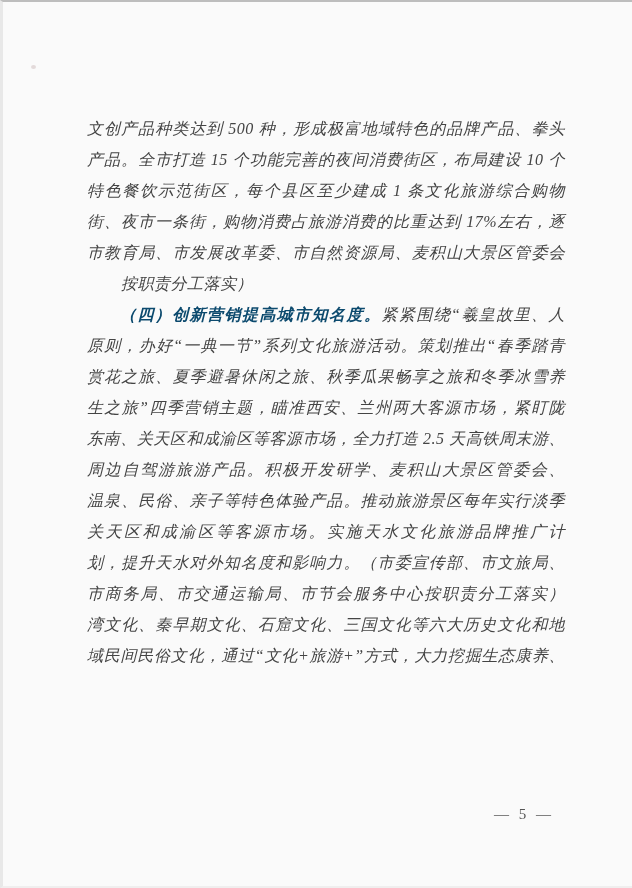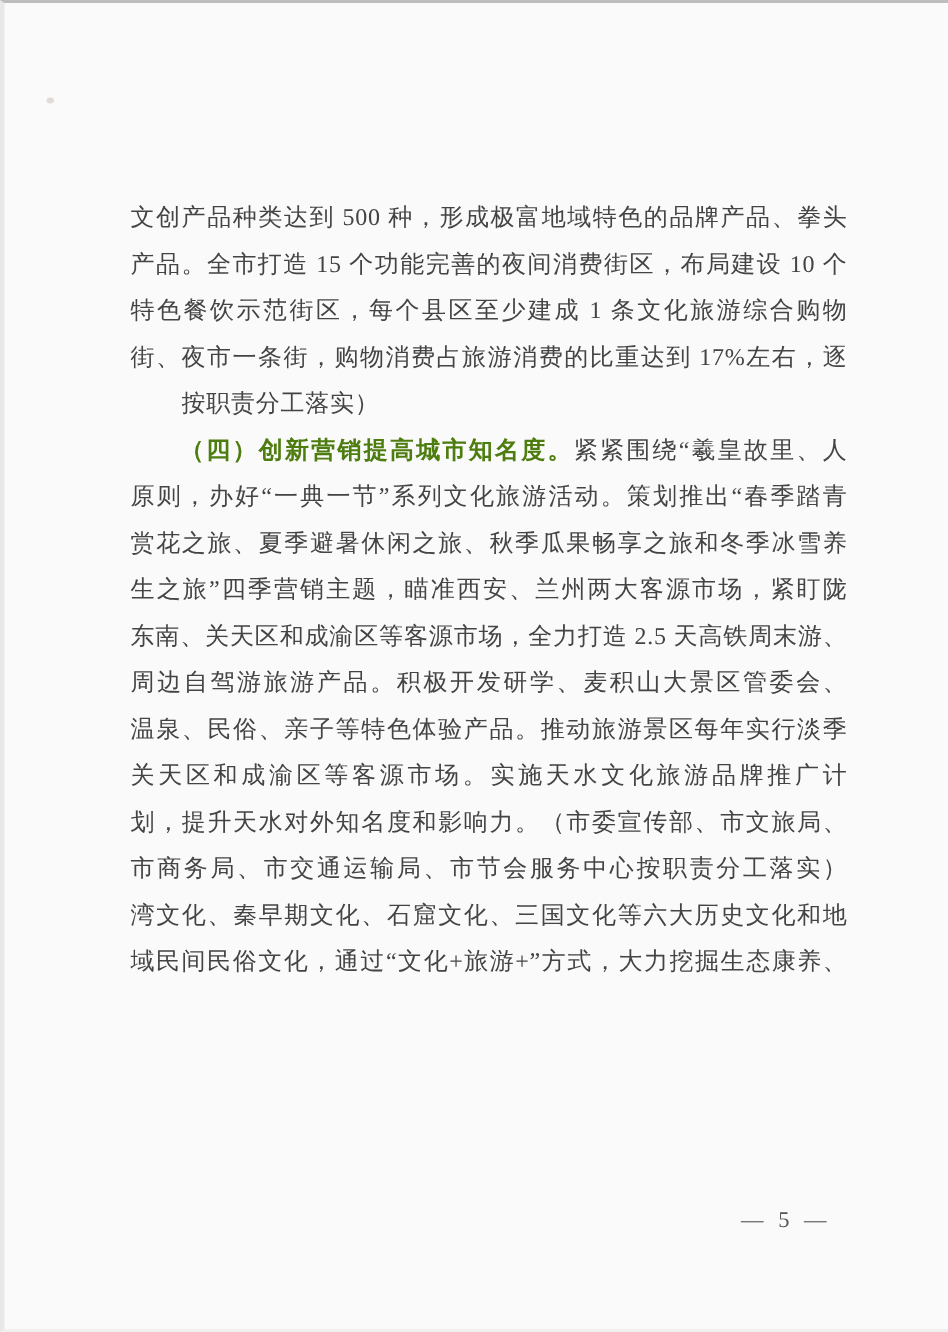--- a/index.html
+++ b/index.html
@@ -16,35 +16,36 @@
       background: #fafafa;
       border-top: 2px solid #bdbdbd;
       border-left: 3px solid #e8e8e8;
       border-bottom: 2px solid #f0eeee;
       overflow: hidden;
       color: #444444;
     }
     .textblock {
       position: absolute;
       left: 84px;
-      top: 128px;
+      top: 111px;
       width: 478px;
+      font-style: italic;
     }
     .line {
       font-size: 16px;
       line-height: 31px;
       height: 31px;
       text-align: justify;
       text-align-last: justify;
       white-space: normal;
       letter-spacing: 0.5px;
     }
     .line .b {
       font-weight: 700;
-      color: #4d7c0f;
+      color: #0c4a6e;
     }
     .indent {
       text-indent: 33px;
     }
     .para-end {
       text-align-last: left;
       margin-left: 34px;
     }
     .pagenum {
       position: absolute;
@@ -68,20 +69,21 @@
 <body>
 
 <div class="page">
   <div class="speck"></div>
 
   <div class="textblock">
     <div class="line"><span class="b"></span><span>文创产品种类达到 500 种，形成极富地域特色的品牌产品、拳头</span></div>
     <div class="line"><span class="b"></span><span>产品。全市打造 15 个功能完善的夜间消费街区，布局建设 10 个</span></div>
     <div class="line"><span class="b"></span><span>特色餐饮示范街区，每个县区至少建成 1 条文化旅游综合购物</span></div>
     <div class="line"><span class="b"></span><span>街、夜市一条街，购物消费占旅游消费的比重达到 17%左右，逐</span></div>
+    <div class="line"><span class="b"></span><span>市教育局、市发展改革委、市自然资源局、麦积山大景区管委会</span></div>
     <div class="line para-end"><span class="b"></span><span>按职责分工落实）</span></div>
     <div class="line indent"><span class="b">（四）创新营销提高城市知名度。</span><span>紧紧围绕“羲皇故里、人</span></div>
     <div class="line"><span class="b"></span><span>原则，办好“一典一节”系列文化旅游活动。策划推出“春季踏青</span></div>
     <div class="line"><span class="b"></span><span>赏花之旅、夏季避暑休闲之旅、秋季瓜果畅享之旅和冬季冰雪养</span></div>
     <div class="line"><span class="b"></span><span>生之旅”四季营销主题，瞄准西安、兰州两大客源市场，紧盯陇</span></div>
     <div class="line"><span class="b"></span><span>东南、关天区和成渝区等客源市场，全力打造 2.5 天高铁周末游、</span></div>
     <div class="line"><span class="b"></span><span>周边自驾游旅游产品。积极开发研学、麦积山大景区管委会、</span></div>
     <div class="line"><span class="b"></span><span>温泉、民俗、亲子等特色体验产品。推动旅游景区每年实行淡季</span></div>
     <div class="line"><span class="b"></span><span>关天区和成渝区等客源市场。实施天水文化旅游品牌推广计</span></div>
     <div class="line"><span class="b"></span><span>划，提升天水对外知名度和影响力。（市委宣传部、市文旅局、</span></div>

